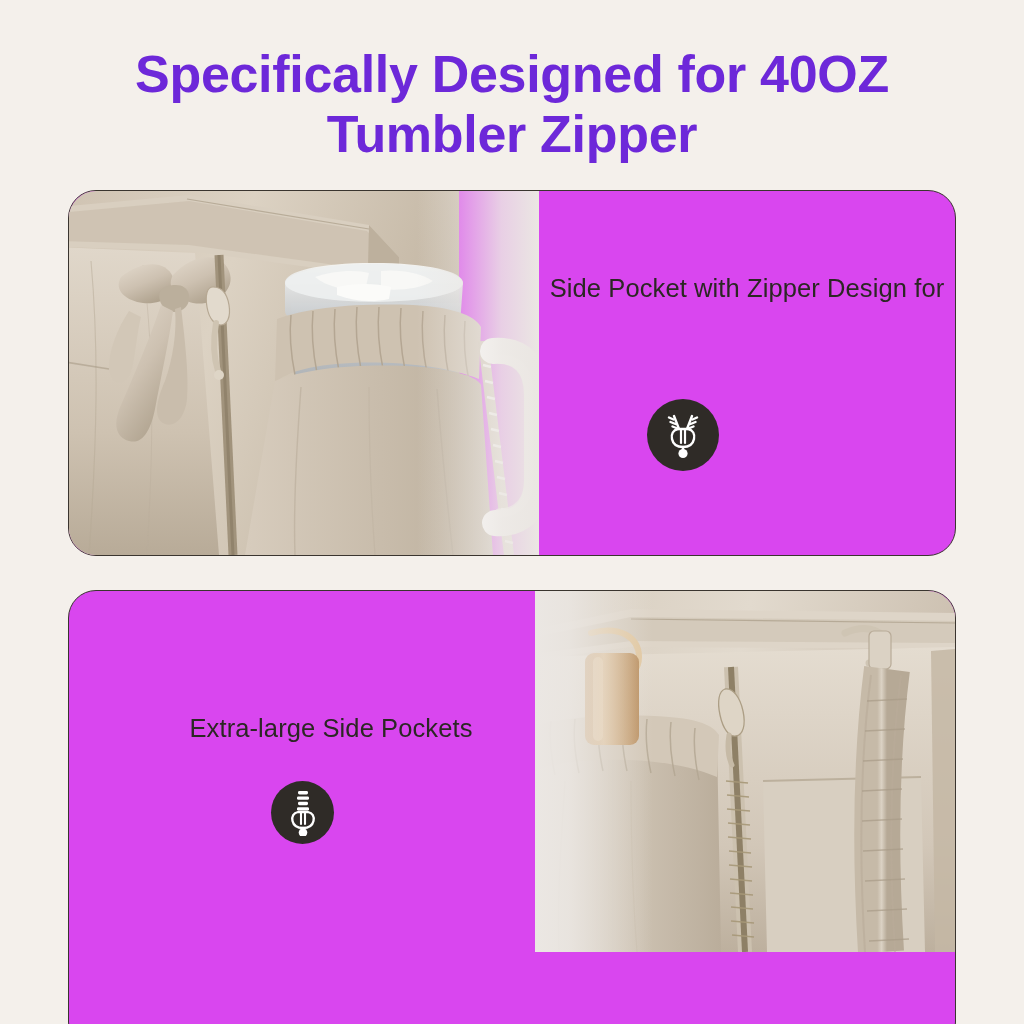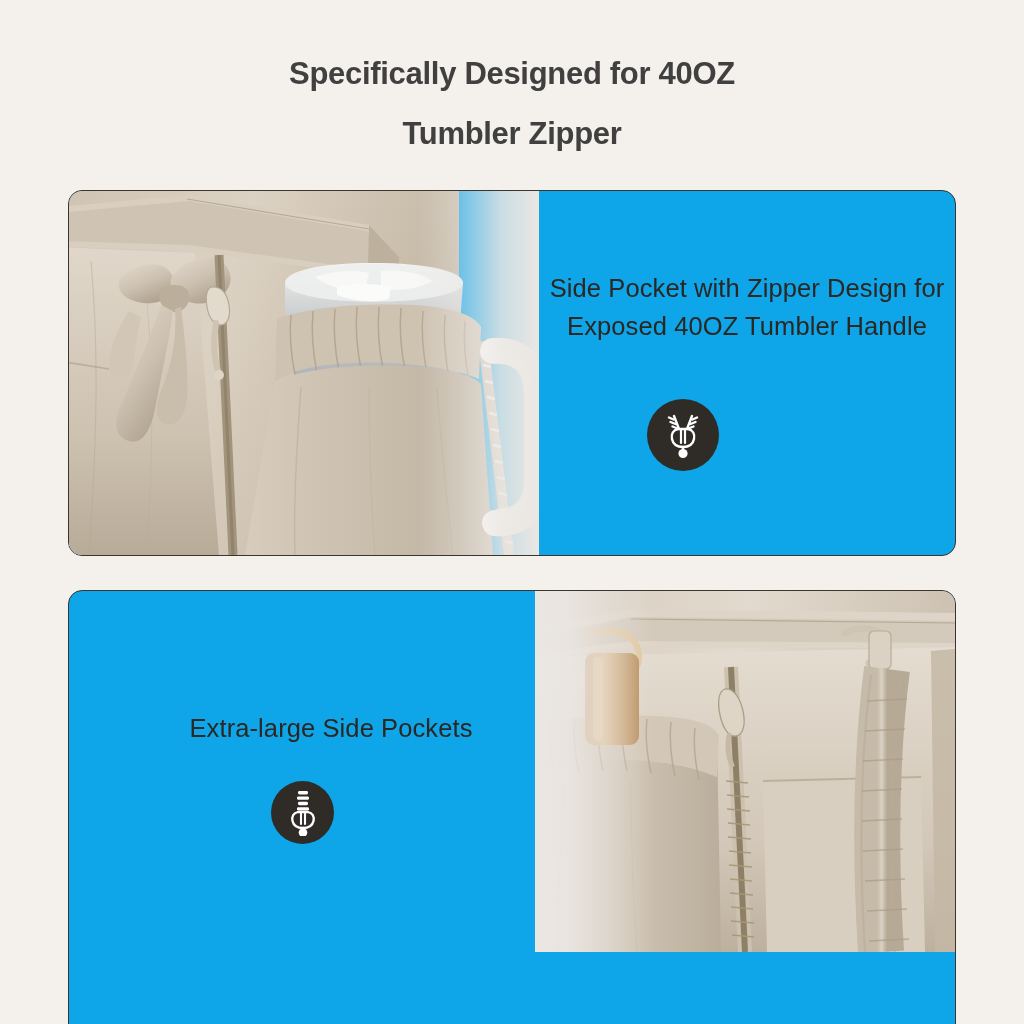--- a/index.html
+++ b/index.html
@@ -18,33 +18,33 @@
 
   
   .title-block {
     position: absolute;
     left: 0;
     top: 44px;
     width: 1024px;
     text-align: center;
   }
   .title-line {
-    font-size: 31px;
+    font-size: 52px;
     line-height: 60px;
     font-weight: bold;
-    color: #404040;
+    color: #6d28d9;
     letter-spacing: -0.3px;
   }
 
   
   .card {
     position: absolute;
-    background: #0ea5e9;
+    background: #d946ef;
     border: 1.6px solid #3A352F;
-    border-radius: 14px;
+    border-radius: 28px;
     overflow: hidden;
   }
   #card-one {
     left: 68px;
     top: 190px;
     width: 888px;
     height: 366px;
   }
   #card-two {
     left: 68px;
@@ -273,21 +273,20 @@
         <path d="M430 168 C450 168 460 180 460 204 L460 288 C460 310 448 322 430 322" fill="none" stroke="#FFFFFF" stroke-width="9" stroke-linecap="round" opacity="0.75"></path>
       </g>
 
       </svg><div></div>
     
     <div class="photo-fade"></div>
   </div>
 
   <div class="card-caption" id="caption-one">
     <div>Side Pocket with Zipper Design for</div>
-    <div>Exposed 40OZ Tumbler Handle</div>
   </div>
 
   <div class="icon-badge" id="icon-one">
     <svg width="42" height="48" viewBox="0 0 42 48">
       <g fill="none" stroke="#FFFFFF" stroke-width="2.4" stroke-linecap="round">
 
         <path d="M17 18 L12 5"></path>
         <path d="M13.5 13 L8.5 11"></path>
         <path d="M15.5 17.5 L10.5 15.5"></path>
         <path d="M11.5 8.5 L7 6.5"></path>

